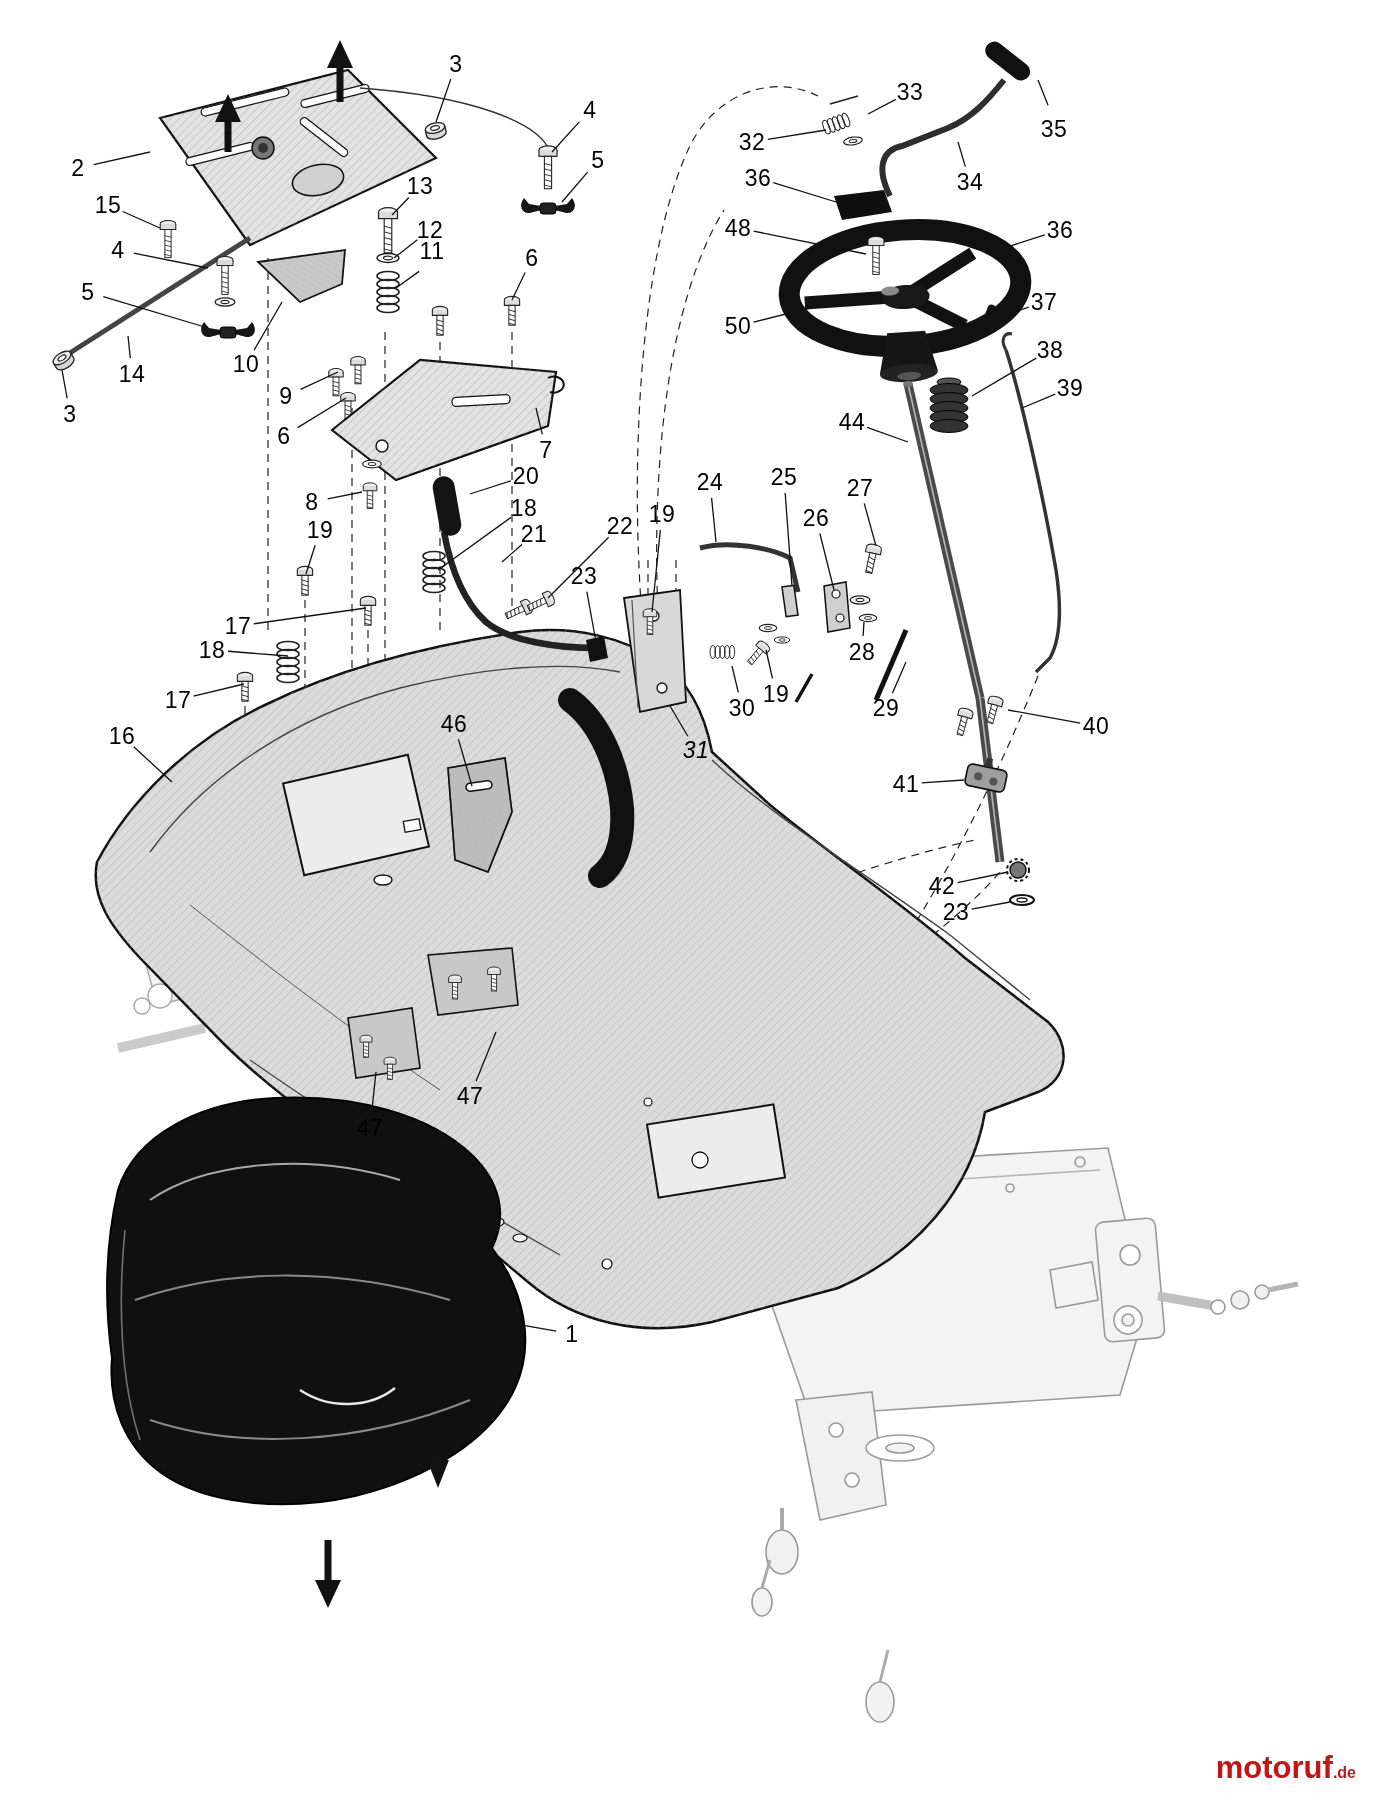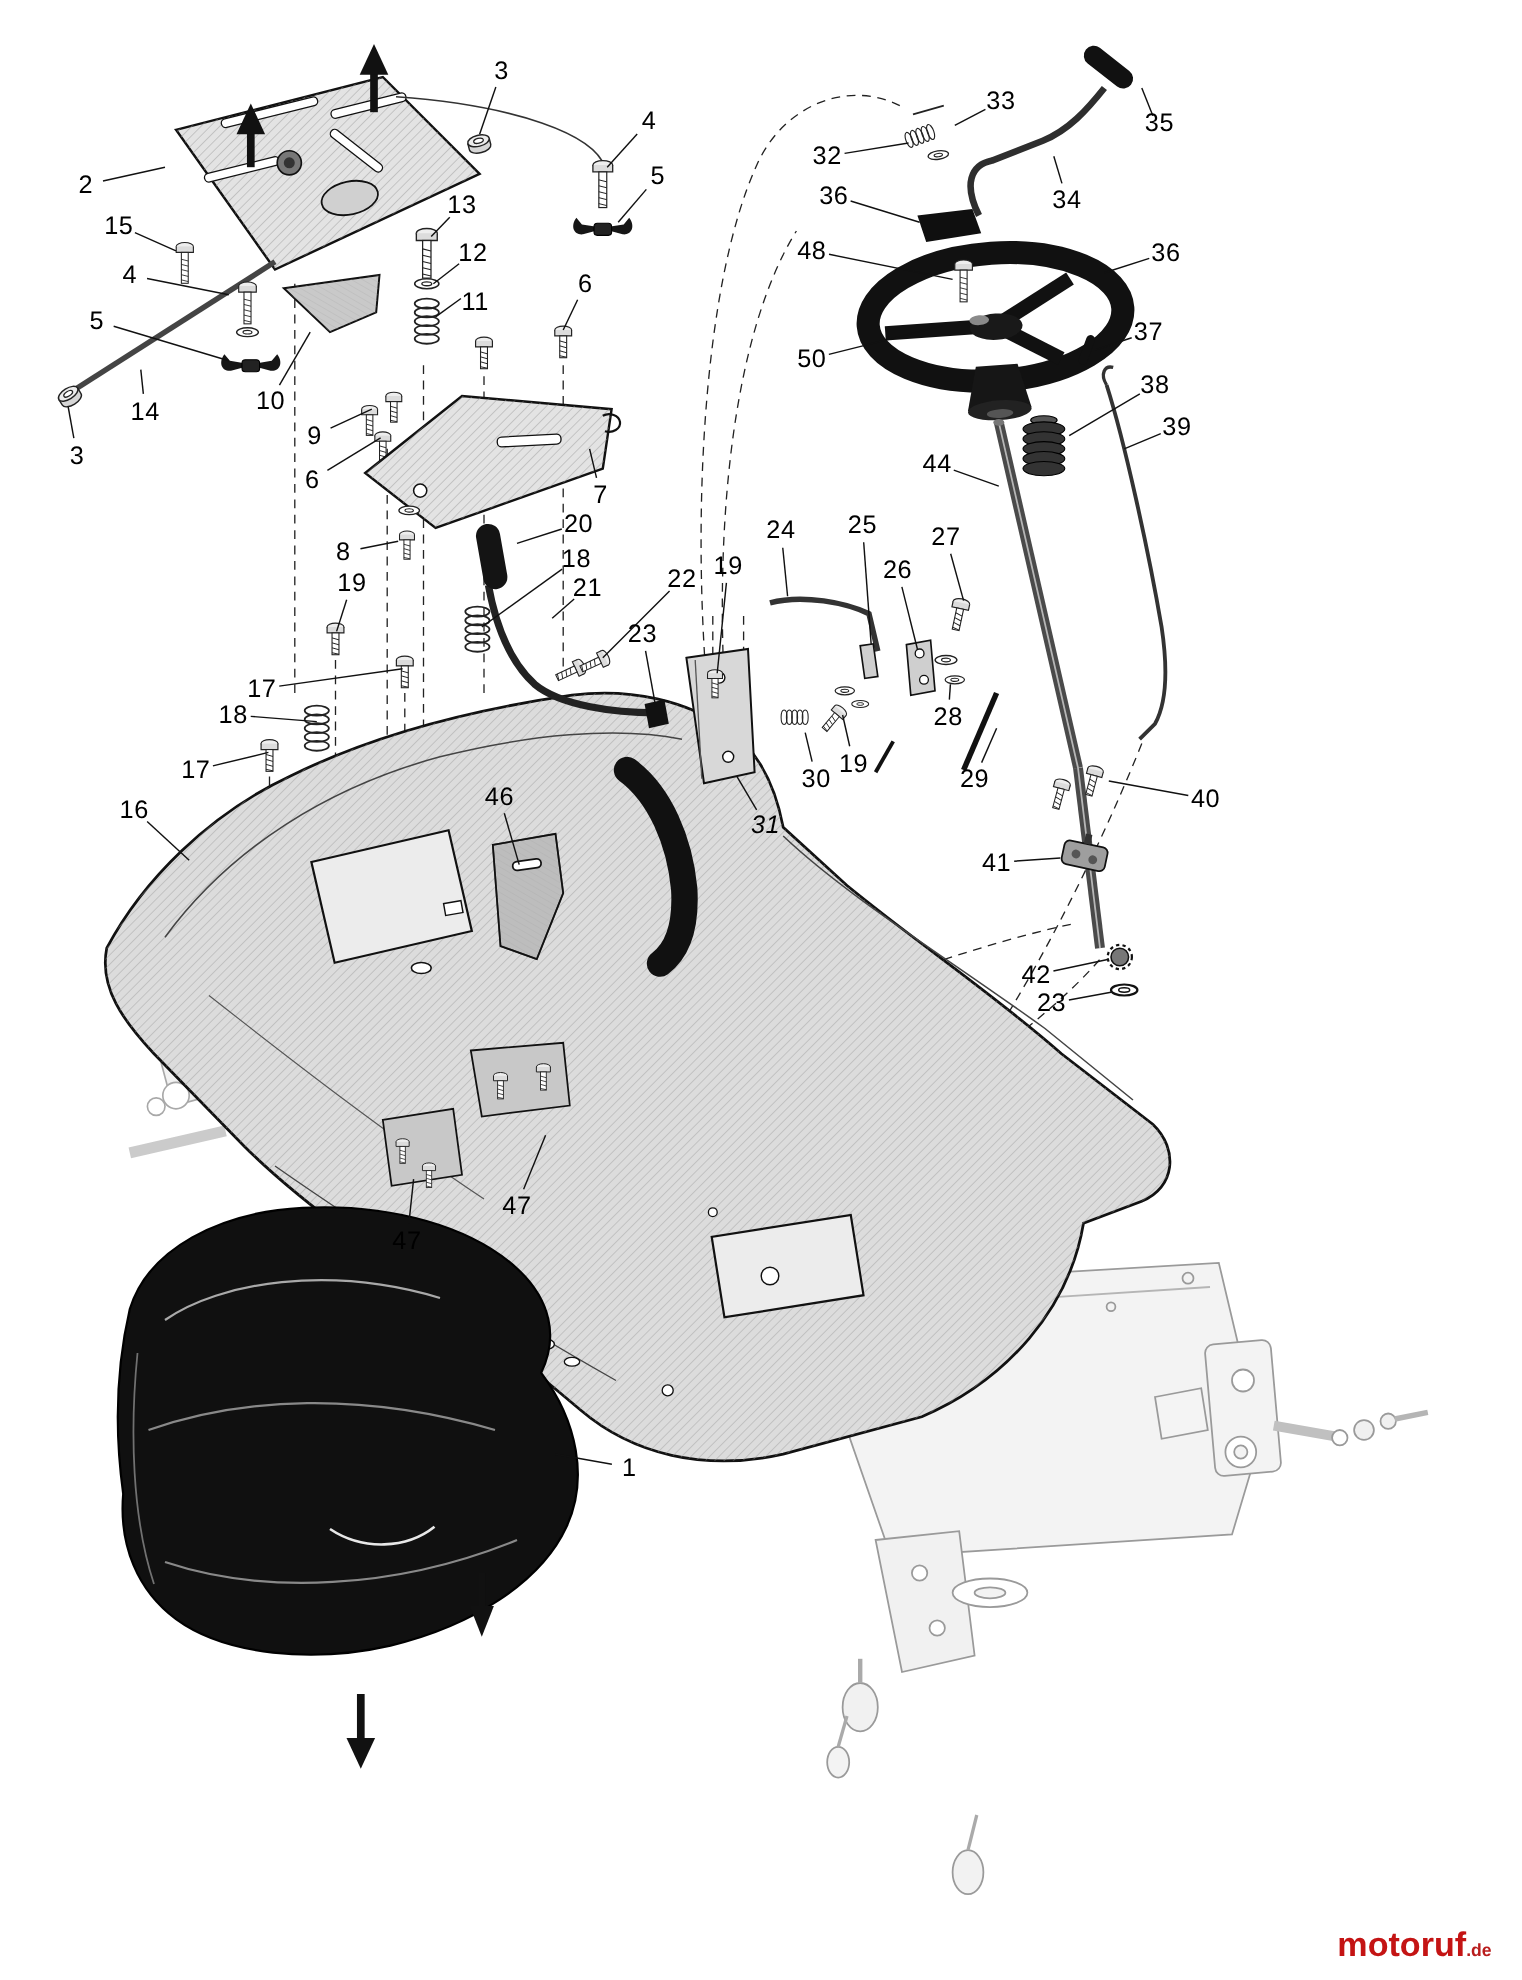--- a/index.html
+++ b/index.html
@@ -552,21 +552,21 @@
     </svg>
 
 <div class="label-layer" id="label-layer">
       <div class="part-label" style="left: 78px; top: 168px;">2</div>
       <div class="part-label" style="left: 108px; top: 205px;">15</div>
       <div class="part-label" style="left: 456px; top: 64px;">3</div>
       <div class="part-label" style="left: 590px; top: 110px;">4</div>
       <div class="part-label" style="left: 598px; top: 160px;">5</div>
       <div class="part-label" style="left: 420px; top: 186px;">13</div>
       <div class="part-label" style="left: 430px; top: 230px;">12</div>
-      <div class="part-label" style="left: 432px; top: 274px;">11</div>
+      <div class="part-label" style="left: 432px; top: 251px;">11</div>
       <div class="part-label" style="left: 532px; top: 258px;">6</div>
       <div class="part-label" style="left: 118px; top: 250px;">4</div>
       <div class="part-label" style="left: 88px; top: 292px;">5</div>
       <div class="part-label" style="left: 246px; top: 364px; text-align: right;">10</div>
       <div class="part-label" style="left: 286px; top: 396px;">9</div>
       <div class="part-label" style="left: 132px; top: 374px;">14</div>
       <div class="part-label" style="left: 70px; top: 414px;">3</div>
       <div class="part-label" style="left: 284px; top: 436px;">6</div>
       <div class="part-label" style="left: 546px; top: 450px;">7</div>
       <div class="part-label" style="left: 526px; top: 476px;">20</div>
@@ -592,21 +592,21 @@
       <div class="part-label" style="left: 696px; top: 750px; font-style: italic;">31</div>
       <div class="part-label" style="left: 454px; top: 724px;">46</div>
       <div class="part-label" style="left: 1096px; top: 726px;">40</div>
       <div class="part-label" style="left: 906px; top: 784px;">41</div>
       <div class="part-label" style="left: 942px; top: 886px;">42</div>
       <div class="part-label" style="left: 956px; top: 912px;">23</div>
       <div class="part-label" style="left: 852px; top: 422px;">44</div>
       <div class="part-label" style="left: 752px; top: 142px;">32</div>
       <div class="part-label" style="left: 910px; top: 92px;">33</div>
       <div class="part-label" style="left: 970px; top: 182px;">34</div>
-      <div class="part-label" style="left: 1054px; top: 112px;">35</div>
+      <div class="part-label" style="left: 1054px; top: 129px;">35</div>
       <div class="part-label" style="left: 758px; top: 178px;">36</div>
       <div class="part-label" style="left: 738px; top: 228px;">48</div>
       <div class="part-label" style="left: 1060px; top: 230px;">36</div>
       <div class="part-label" style="left: 738px; top: 326px;">50</div>
       <div class="part-label" style="left: 1044px; top: 302px;">37</div>
       <div class="part-label" style="left: 1050px; top: 350px;">38</div>
       <div class="part-label" style="left: 1070px; top: 388px;">39</div>
       <div class="part-label" style="left: 470px; top: 1096px;">47</div>
       <div class="part-label" style="left: 370px; top: 1128px;">47</div>
       <div class="part-label" style="left: 572px; top: 1334px;">1</div>

